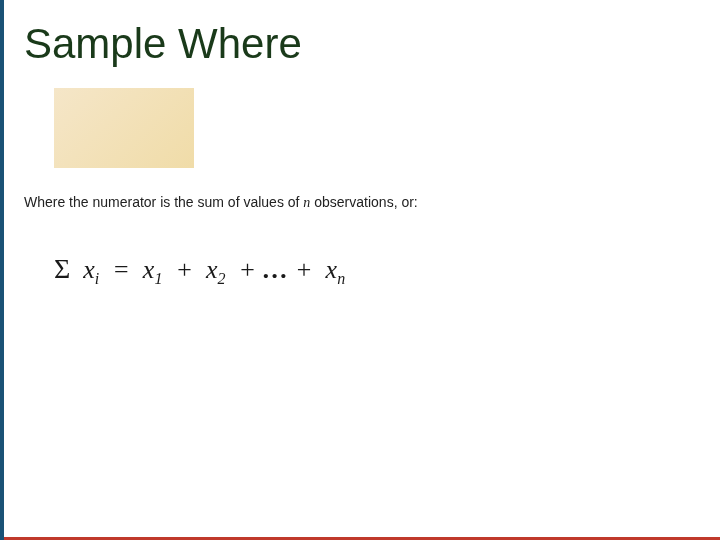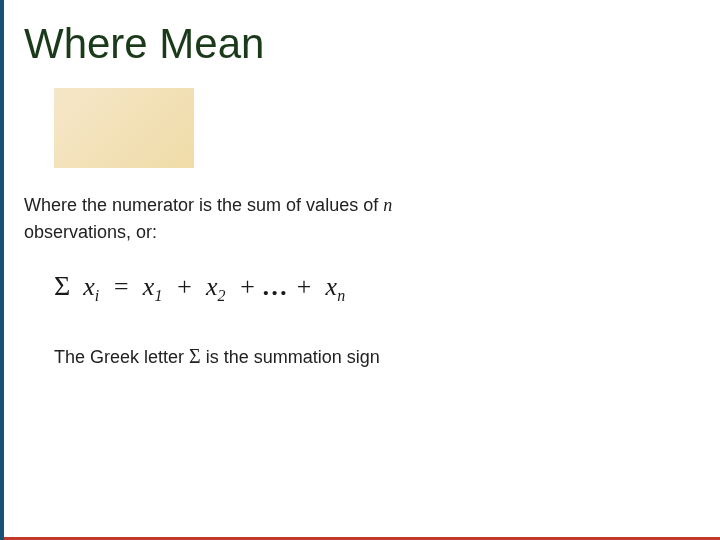--- a/index.html
+++ b/index.html
@@ -35,24 +35,24 @@
 
     .formula-image-placeholder {
       width: 140px;
       height: 80px;
       background: linear-gradient(135deg, #f5e6c8 0%, #f0dca8 100%);
       margin-bottom: 24px;
       margin-left: 30px;
     }
 
     .description-text {
-      font-size: 18px;
+      font-size: 14px;
       color: #222222;
       line-height: 1.5;
-      margin-bottom: 24px;
+      margin-bottom: 40px;
       max-width: 420px;
     }
 
     .description-text em {
       font-style: italic;
       font-family: 'Times New Roman', Times, serif;
     }
 
     .summation-formula {
       display: flex;
@@ -95,21 +95,21 @@
       right: 0;
       height: 3px;
       background: #c0392b;
     }
   </style>
 </head>
 <body>
 
 <div class="page-container">
 
-  <h1 class="title">Where Mean</h1>
+  <h1 class="title">Sample Where</h1>
 
   <div class="formula-image-placeholder">
   </div>
 
   <div class="description-text">
     <span>Where the numerator is the sum of values of </span><em>n</em><span> observations, or:</span>
   </div>
 
   <div class="summation-formula">
     <span class="formula-math">
@@ -117,20 +117,17 @@
       &nbsp;<span><i>x<sub>i</sub></i></span>
       &nbsp;=&nbsp;
       <span><i>x<sub>1</sub></i></span>
       &nbsp;+&nbsp;
       <span><i>x<sub>2</sub></i></span>
       &nbsp;+&nbsp;<b>…</b>&nbsp;+&nbsp;
       <span><i>x<sub>n</sub></i></span>
     </span>
   </div>
 
-  <div class="greek-letter-text">
-    The Greek letter <span class="sigma-char">Σ</span> is the summation sign
-  </div>
 
   <div class="bottom-line">
   </div>
 
 </div>
 
 </body></html>

